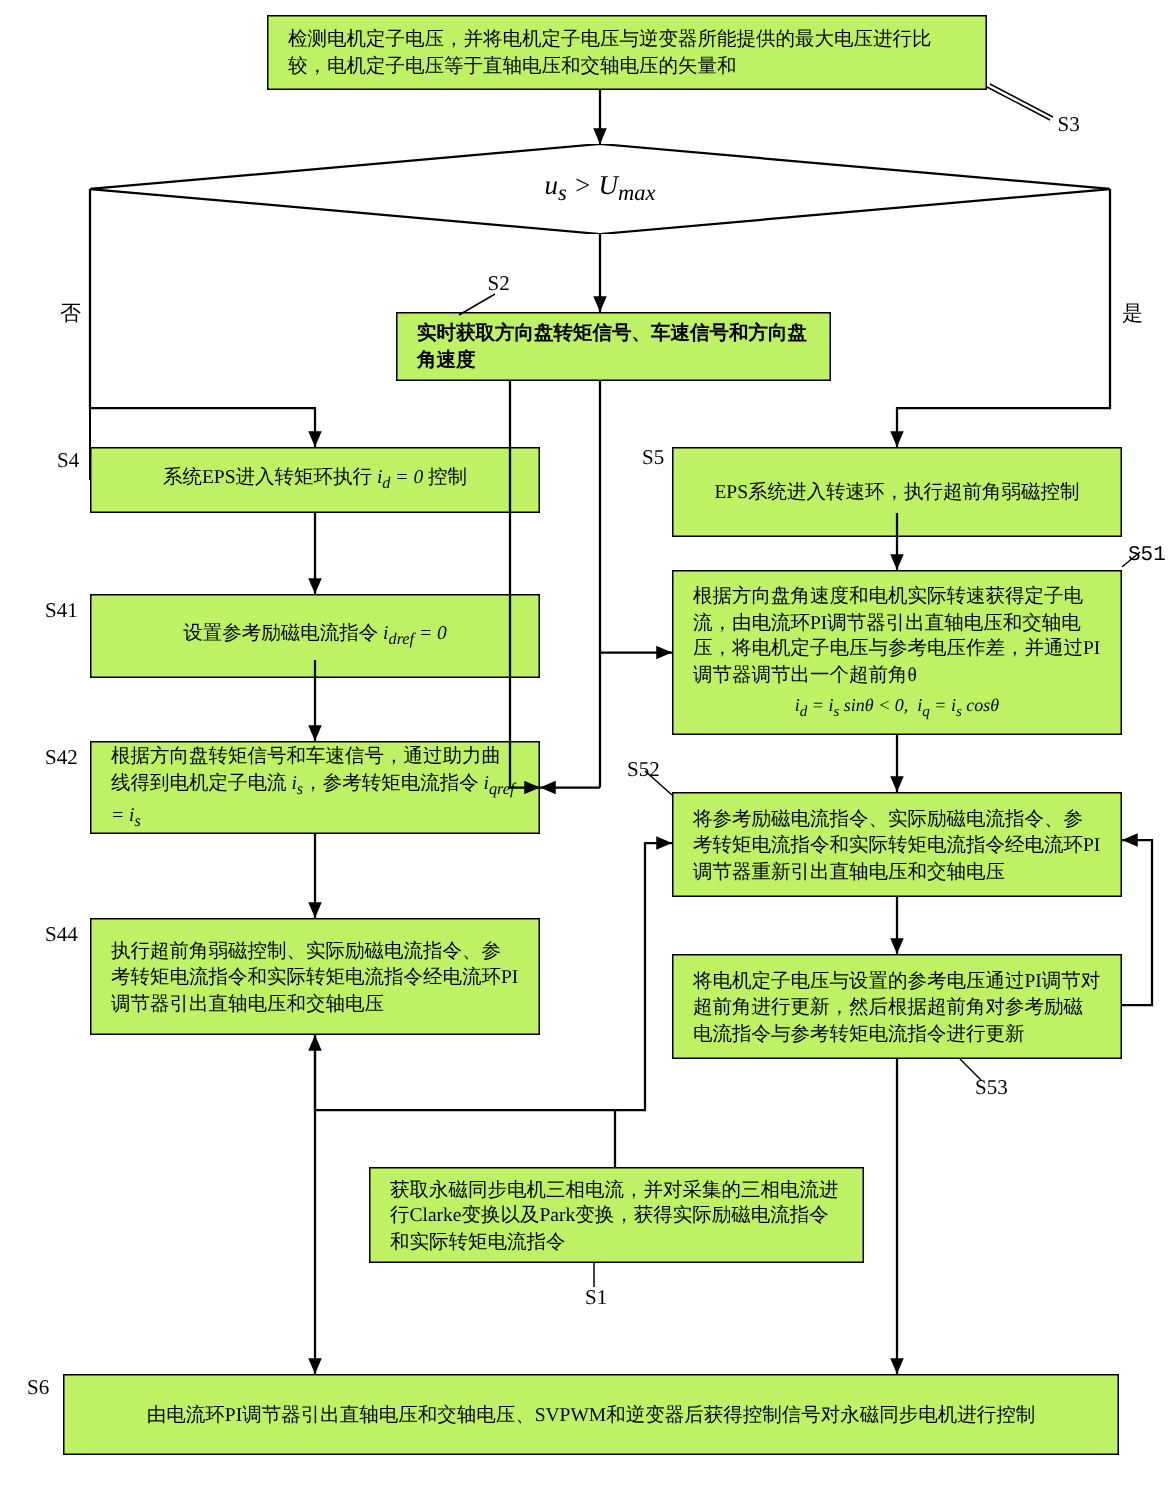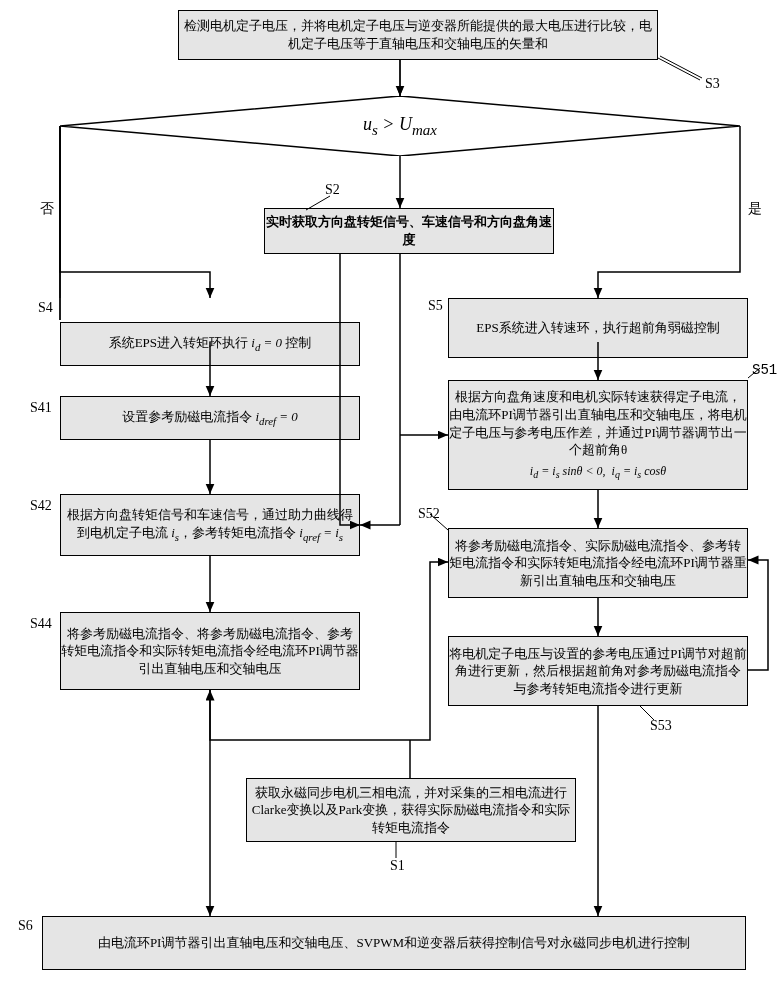--- a/index.html
+++ b/index.html
@@ -11,23 +11,22 @@
     width: 783px;
   }
   .canvas {
     position: relative;
     width: 783px;
     height: 1000px;
   }
   .box {
     position: absolute;
     border: 1.5px solid #000;
-    background: #e5e5e5;
-    padding: 6px 0;
-    text-align: center;
+    background: #bef264;
+    padding: 6px 13px;
     display: flex;
     align-items: center;
     justify-content: center;
     line-height: 1.35;
     box-sizing: border-box;
   }
   .diamond-wrap {
     position: absolute;
     width: 680px;
     height: 60px;
@@ -84,36 +83,36 @@
     <div class="diamond-label">
       <span><i>u</i><sub>s</sub> &gt; <i>U</i><sub>max</sub></span>
     </div>
   </div>
   <div class="edge-label" style="left:40px; top:200px;">否</div>
   <div class="edge-label" style="left:748px; top:200px;">是</div>
 
   <div class="box" style="left:264px; top:208px; width:290px; height:46px;font-weight:bold;">实时获取方向盘转矩信号、车速信号和方向盘角速度</div>
   <div class="tag" style="left:325px; top:182px;">S2</div>
 
-  <div class="box" style="left:60px; top:298px; width:300px; height:44px;margin-top:24px;">
+  <div class="box" style="left:60px; top:298px; width:300px; height:44px;">
     <span>系统EPS进入转矩环执行 <span class="formula">i<sub>d</sub> = 0</span> 控制</span>
   </div>
   <div class="tag" style="left:38px; top:300px;">S4</div>
 
-  <div class="box" style="left:60px; top:396px; width:300px; height:44px;">
+  <div class="box" style="left:60px; top:396px; width:300px; height:56px;">
     <span>设置参考励磁电流指令 <span class="formula">i<sub>dref</sub> = 0</span></span>
   </div>
   <div class="tag" style="left:30px; top:400px;">S41</div>
 
   <div class="box" style="left:60px; top:494px; width:300px; height:62px;">
     <span>根据方向盘转矩信号和车速信号，通过助力曲线得到电机定子电流 <span class="formula">i<sub>s</sub></span>，参考转矩电流指令 <span class="formula">i<sub>qref</sub> = i<sub>s</sub></span></span>
   </div>
   <div class="tag" style="left:30px; top:498px;">S42</div>
 
-  <div class="box" style="left:60px; top:612px; width:300px; height:78px;">将参考励磁电流指令、将参考励磁电流指令、参考转矩电流指令和实际转矩电流指令经电流环PI调节器引出直轴电压和交轴电压</div>
+  <div class="box" style="left:60px; top:612px; width:300px; height:78px;">执行超前角弱磁控制、实际励磁电流指令、参考转矩电流指令和实际转矩电流指令经电流环PI调节器引出直轴电压和交轴电压</div>
   <div class="tag" style="left:30px; top:616px;">S44</div>
 
   <div class="box" style="left:448px; top:298px; width:300px; height:60px;">EPS系统进入转速环，执行超前角弱磁控制</div>
   <div class="tag" style="left:428px; top:298px;">S5</div>
 
   <div class="box" style="left:448px; top:380px; width:300px; height:110px; flex-direction:column;">
     <div>根据方向盘角速度和电机实际转速获得定子电流，由电流环PI调节器引出直轴电压和交轴电压，将电机定子电压与参考电压作差，并通过PI调节器调节出一个超前角θ</div>
     <div class="formula" style="margin-top:4px; font-size:12px;">
       i<sub>d</sub> = i<sub>s</sub> sinθ &lt; 0,&nbsp; i<sub>q</sub> = i<sub>s</sub> cosθ
     </div>

